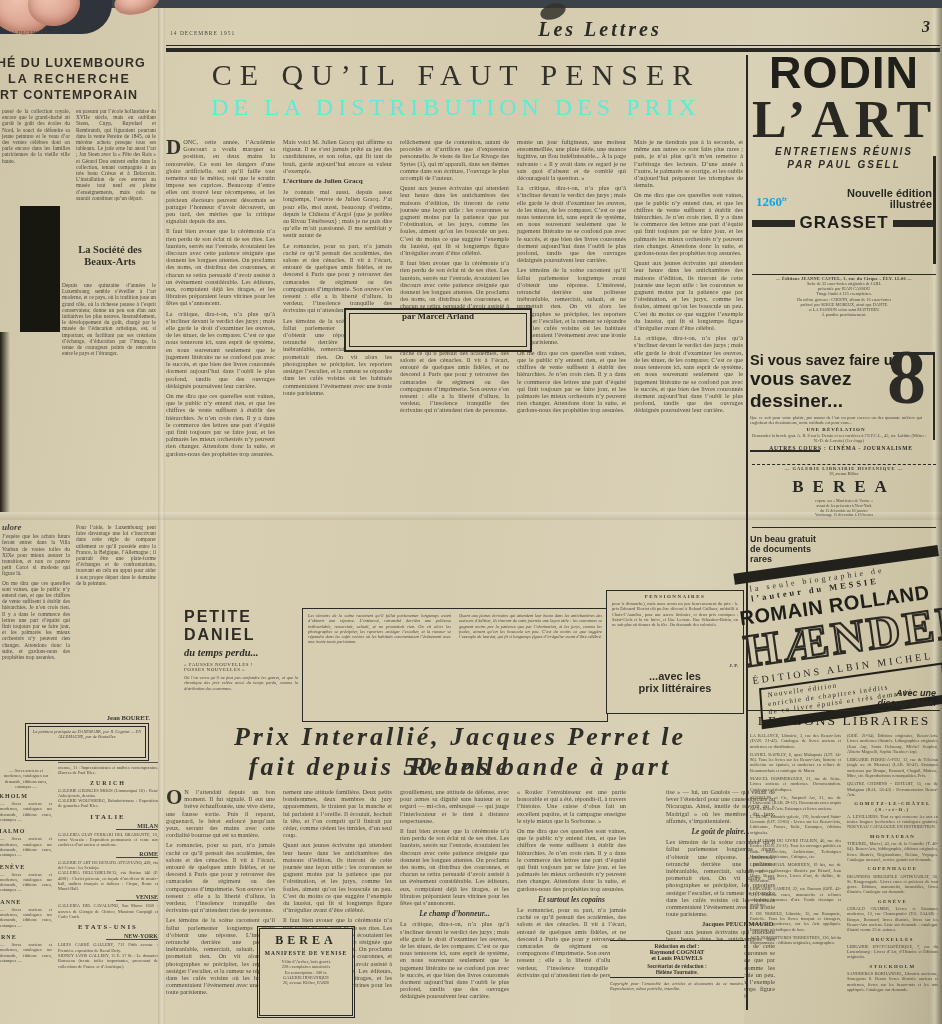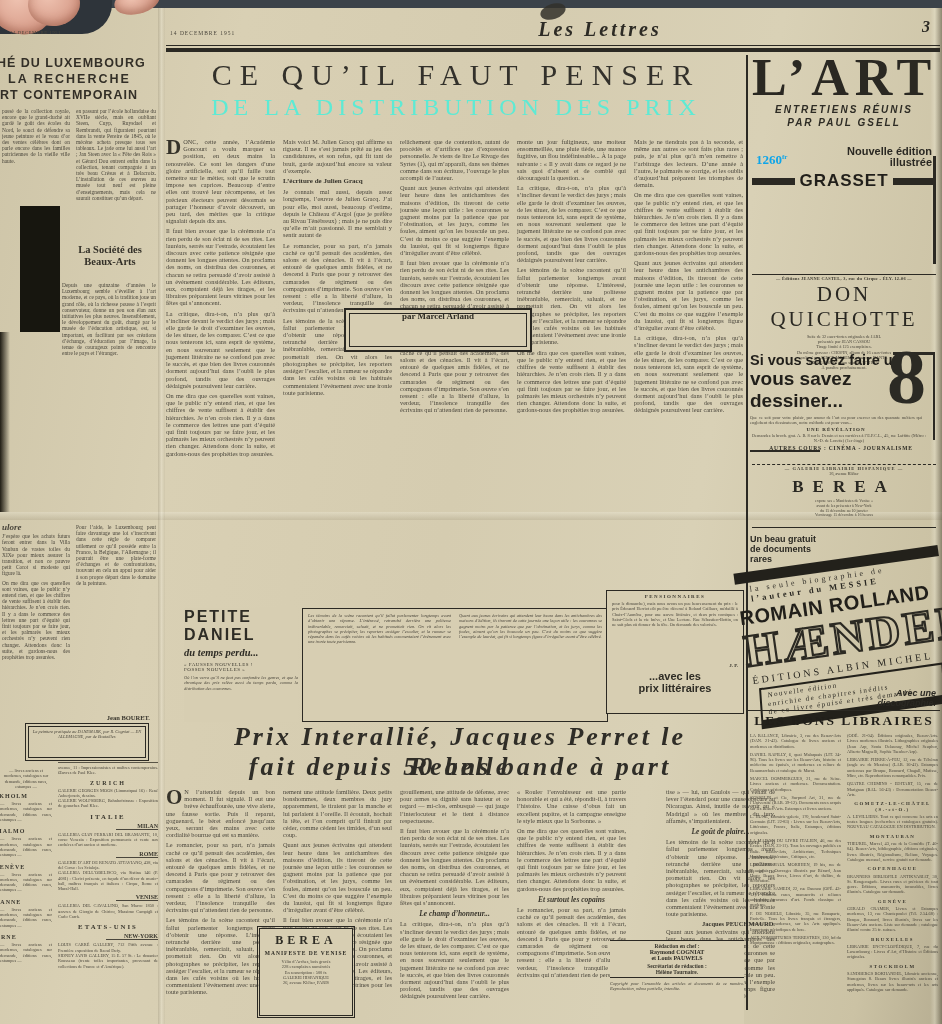--- a/index.html
+++ b/index.html
@@ -225,38 +225,38 @@
     <div style="font-size:5.5px;font-weight:bold;margin-top:2px;color:#3a372e;">Secrétariat de rédaction :</div>
     <div style="font-size:5.5px;font-weight:bold;color:#3a372e;">Hélène Tournaire.</div>
   </div>
   <div class="t2" style="font-style:italic;margin-top:3px;">Copyright pour l’ensemble des articles et documents de ce numéro. Reproduction, même partielle, interdite.</div>
 </div>
 
 <div class="abs boxline" style="left:746px;top:55px;width:1.5px;height:955px;"></div>
 
 <div class="abs" style="left:752px;top:52px;width:184px;height:216px;">
   <div class="abs boxline" style="right:0;top:104px;width:3px;height:108px;"></div>
+  <div class="c" style="font-family:'Liberation Sans',sans-serif;font-size:45px;font-weight:900;letter-spacing:1px;line-height:42px;color:#211f1a;">RODIN</div>
   <div class="c" style="font-size:52px;font-weight:bold;letter-spacing:6px;line-height:52px;color:#2a2822;">L’ART</div>
   <div class="c" style="font-size:10px;font-style:italic;letter-spacing:2px;font-weight:bold;margin-top:0;color:#2e2c25;font-family:'Liberation Sans',sans-serif;">ENTRETIENS RÉUNIS</div>
   <div class="c" style="font-size:10px;font-style:italic;letter-spacing:2px;font-weight:bold;margin-top:2px;color:#2e2c25;font-family:'Liberation Sans',sans-serif;">PAR PAUL GSELL</div>
   <div style="display:flex;justify-content:space-between;align-items:flex-end;margin-top:18px;padding:0 4px;">
     <div style="font-size:13px;font-weight:bold;color:#0ea5e9;"><span>1260</span><sup style="font-size:7px;">fr</sup></div>
     <div class="pre" style="font-size:11px;font-weight:bold;text-align:right;line-height:11px;color:#2a2822;font-family:'Liberation Sans',sans-serif;">Nouvelle édition
 illustrée</div>
   </div>
   <div style="display:flex;align-items:center;gap:4px;margin-top:3px;">
     <div class="boxline" style="flex:1;height:7px;"></div>
     <div style="font-size:17px;font-weight:900;letter-spacing:1px;color:#211f1a;font-family:'Liberation Sans',sans-serif;">GRASSET</div>
     <div class="boxline" style="flex:1;height:7px;"></div>
   </div>
 </div>
 
 <div class="abs" style="left:752px;top:274px;width:184px;height:76px;border-top:1px solid #2b2923;padding-top:1px;">
   <div class="c" style="font-size:4.3px;font-weight:bold;letter-spacing:.3px;color:#3a372e;">— Éditions JEANNE CASTEL, 3, rue du Cirque - ÉLY. 12-06 —</div>
-  <div class="c" style="font-size:21px;letter-spacing:3px;margin:1px 0 2px;color:#2a2822;">DON QUICHOTTE</div>
   <div class="c pre" style="font-size:4.3px;line-height:5.2px;color:#4a463c;">Suite de 32 eaux-fortes originales de JARL
 présentée par JEAN CASSOU
 Tirage limité à 125 exemplaires.
 Du même graveur : CHOPIN, album de 16 eaux-fortes
 préfacé par SERGE MOREUX, ainsi que DANTE
 et LA PASSION selon saint MATTHIEU
 À paraître prochainement.</div>
 </div>
 
 <div class="abs" style="left:750px;top:352px;width:188px;height:108px;">
@@ -299,21 +299,21 @@
   <div class="outline-title" style="font-size:46px;line-height:44px;">HÆNDEL</div>
   <div style="font-size:10px;letter-spacing:3px;margin:2px 0 3px 4px;color:#2b2923;">ÉDITIONS ALBIN MICHEL</div>
   <div class="pre" style="border:2px solid #23211b;border-bottom-width:9px;border-right-width:5px;transform:skewX(-4deg);padding:2px 6px;font-size:7px;letter-spacing:1.5px;line-height:8.5px;color:#2b2923;width:170px;margin-left:8px;">Nouvelle édition
 enrichie de chapitres inédits
 de ce livre épuisé et très demandé</div>
 </div>
 <div class="abs pre" style="left:856px;top:688px;width:80px;font-size:9px;font-style:italic;font-weight:bold;text-align:right;line-height:10px;color:#2b2923;font-family:'Liberation Sans',sans-serif;">Avec une
 discographie.</div>
 
 <div class="abs" style="left:748px;top:710px;width:192px;height:314px;border-top:1px solid #2b2923;overflow:hidden;">
-  <div class="c" style="font-size:13.5px;font-weight:700;letter-spacing:2px;margin:2px 0 4px;color:#211f1a;">LES BONS LIBRAIRES</div>
+  <div class="c" style="font-size:13.5px;font-weight:400;letter-spacing:2px;margin:2px 0 4px;color:#211f1a;">LES BONS LIBRAIRES</div>
   <div style="display:flex;gap:6px;padding:0 2px;">
     <div class="t2 col" style="width:50%;height:292px;">
       <p class="entry">LA BALANCE, Librairie, 3, rue des Beaux-Arts (DAN. 21-43). Catalogue de livres anciens et modernes en distribution.</p>
       <p class="entry">DANIEL RAPILLY, 6, quai Malaquais (LIT. 24-96). Tous les livres sur les Beaux-Arts, histoire et médecine ou épuisés, et modernes en reliure de Beaumarchais et catalogue de Marat.</p>
       <p class="entry">MARCEL DOMMERGUES, 21, rue de Seine. Livres anciens et modernes. Documentation. Catalogues périodiques.</p>
       <p class="entry">GOSSELIN et Cie, Surprod Art, 31, rue de l’Université (BAB. 39-12). Documents rares acquis sur les Beaux-Arts. Estampes et livres anciens.</p>
       <p class="entry">L. HUNE, Librairie-galerie, 170, boulevard Saint-Germain (LIT. 22-83) : Livres sur les Beaux-Arts, Littérature, France, Italie, Estampes, éditions originales.</p>
       <p class="entry">LA MAISON DU LIVRE ITALIEN, 46, rue des Écoles (DAN. 23-11). Tous les ouvrages publiés en Italie. Beaux-Arts, Architecture, Techniques classiques, Littérature, Critiques, etc.</p>
       <p class="entry">LIBRAIRIE PAUL MORIHIEN, 19 bis, rue de Beaujolais : Ouvrages illustrés par Bérard, Jean Hugo, Beaux livres, Livres d’art, de théâtre, de décoration.</p>
       <p class="entry">LIBRAIRIE SAMEDI, 22, rue Daunou (OPÉ. 43-12). Éditions rares, manuscrits et reliures anciennes, gravures d’art. Fonds classique et moderne.</p>

